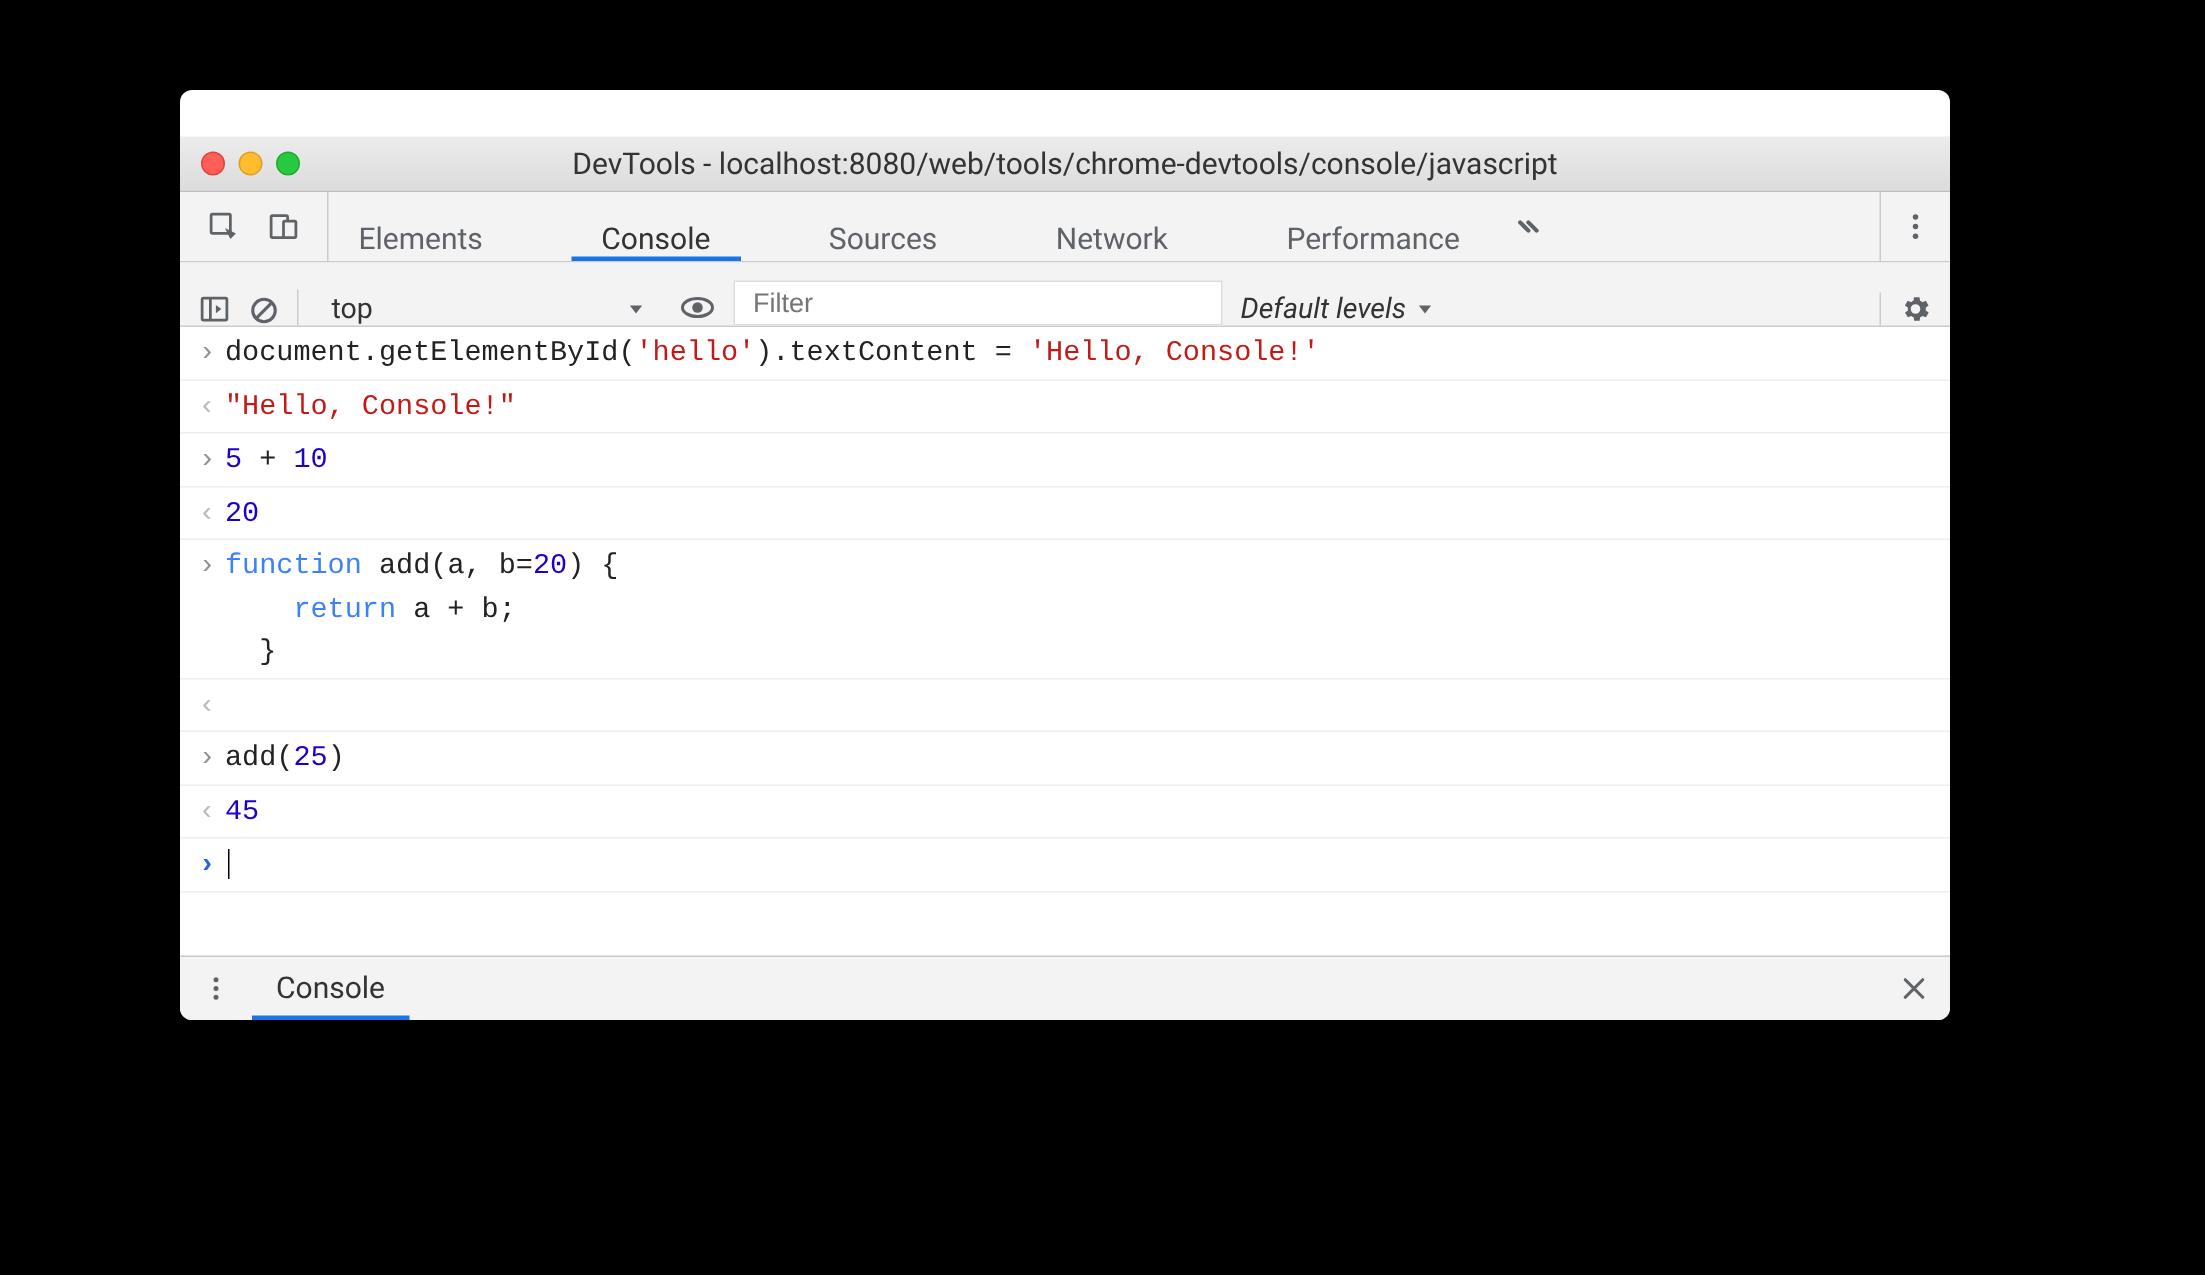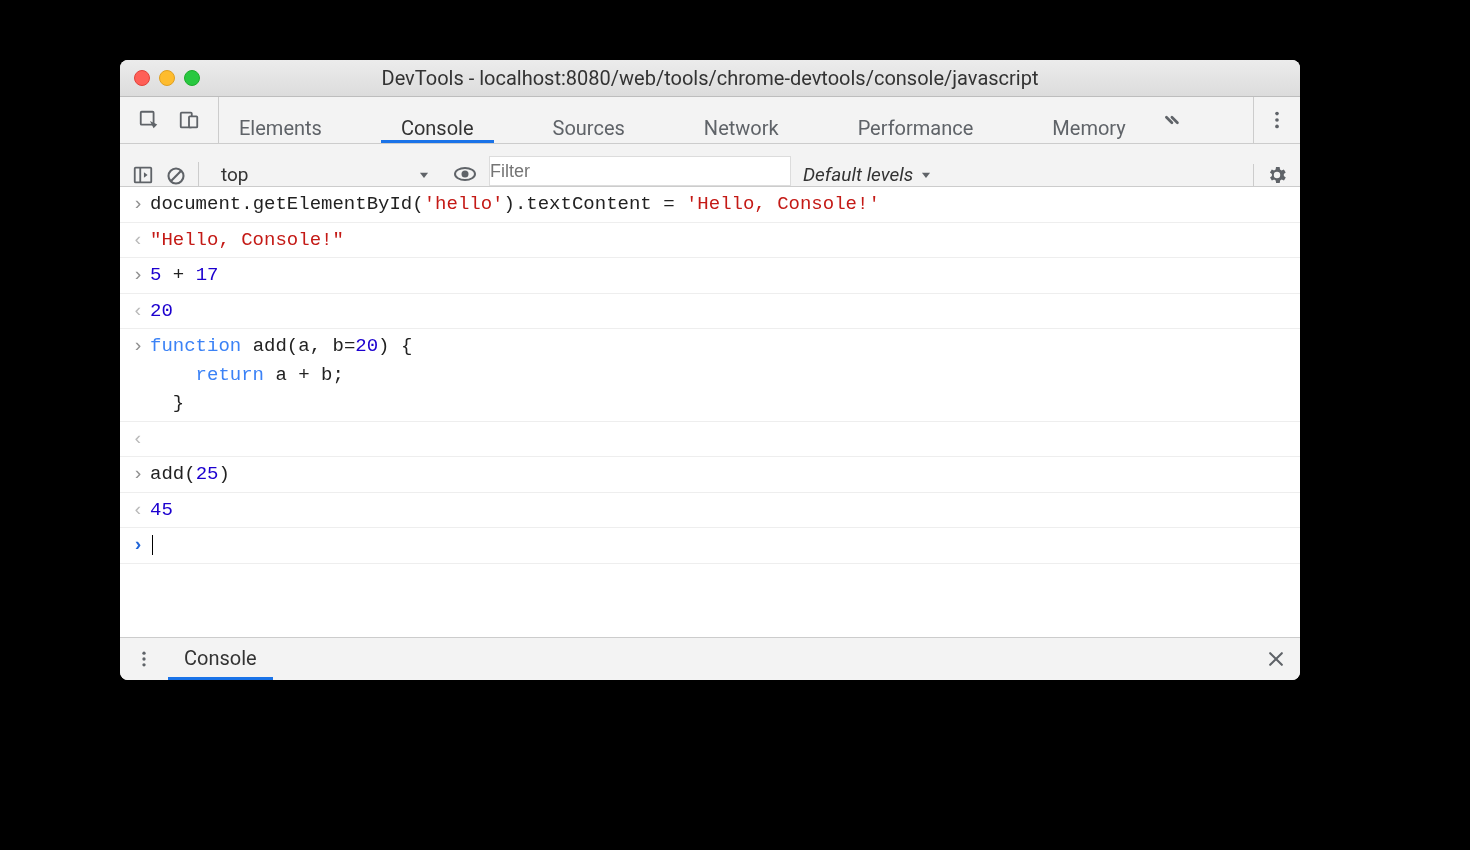--- a/index.html
+++ b/index.html
@@ -26,20 +26,21 @@
   }
   .titlebar {
     height: 36px;
     background: linear-gradient(#ececec, #dcdcdc);
     border-bottom: 1px solid #bdbdbd;
     display: flex;
     align-items: center;
     padding: 0 12px;
     position: relative;
     flex: none;
+    margin-top: 31px;
   }
   .traffic-lights {
     display: flex;
     gap: 9px;
     position: absolute;
     left: 14px;
   }
   .tl { width: 14px; height: 14px; border-radius: 50%; }
   .tl.red { background: #ff5f57; border: 1px solid #e1423a; }
   .tl.yellow { background: #febc2e; border: 1px solid #dfa022; }
@@ -128,21 +129,21 @@
     min-width: 210px;
     justify-content: space-between;
     cursor: pointer;
   }
   .filter-input {
     flex: 0 0 300px;
     height: 28px;
     background: #fff;
     border: 1px solid #dcdcdc;
     font-size: 18px;
-    padding: 0 0;
+    padding: 0 12px;
     color: #1d4ed8;
   }
   .levels {
     display: flex;
     align-items: center;
     gap: 6px;
     font-size: 19px;
     color: #333;
     cursor: pointer;
     font-style: italic;
@@ -261,21 +262,20 @@
           <rect x="12" y="8" width="9" height="12" rx="1" fill="#f3f3f3"></rect>
         </svg>
       </span>
     </div>
     <div class="tabs" id="main-tabs">
         <div class="tab">Elements</div>
         <div class="tab active">Console</div>
         <div class="tab">Sources</div>
         <div class="tab">Network</div>
         <div class="tab">Performance</div>
-        <div class="tab">Memory</div>
       </div>
     <span class="icon-btn" style="padding:0 14px;">
       <svg width="22" height="22" viewBox="0 0 24 24" fill="none" stroke="#5f6368" stroke-width="3" stroke-linecap="round">
         <path d="M7 9 L13 15 M13 9 L19 15"></path>
       </svg>
     </span>
     <div class="tabbar-right">
       <span class="icon-btn">
         <svg width="22" height="22" viewBox="0 0 24 24" fill="#5f6368">
           <circle cx="12" cy="5" r="2"></circle>
@@ -337,21 +337,21 @@
       <div class="row input">
         <div class="gutter">›</div>
         <div class="content"><span class="tok-default">document</span><span class="tok-default">.</span><span class="tok-default">getElementById</span><span class="tok-default">(</span><span class="tok-str">'hello'</span><span class="tok-default">)</span><span class="tok-default">.</span><span class="tok-default">textContent</span><span class="tok-default"> = </span><span class="tok-str">'Hello, Console!'</span></div>
       </div>
       <div class="row output">
         <div class="gutter">‹</div>
         <div class="content"><span class="tok-str">"Hello, Console!"</span></div>
       </div>
       <div class="row input">
         <div class="gutter">›</div>
-        <div class="content"><span class="tok-num">5</span><span class="tok-default"> + </span><span class="tok-num">17</span></div>
+        <div class="content"><span class="tok-num">5</span><span class="tok-default"> + </span><span class="tok-num">10</span></div>
       </div>
       <div class="row output">
         <div class="gutter">‹</div>
         <div class="content"><span class="tok-num">20</span></div>
       </div>
       <div class="row input">
         <div class="gutter">›</div>
         <div class="content"><span class="tok-kw">function</span><span class="tok-default"> </span><span class="tok-default">add</span><span class="tok-default">(</span><span class="tok-default">a</span><span class="tok-default">, </span><span class="tok-default">b</span><span class="tok-default">=</span><span class="tok-num">20</span><span class="tok-default">) {
 </span><span class="tok-default">    </span><span class="tok-kw">return</span><span class="tok-default"> a + b;
 </span><span class="tok-default">  }</span></div>

